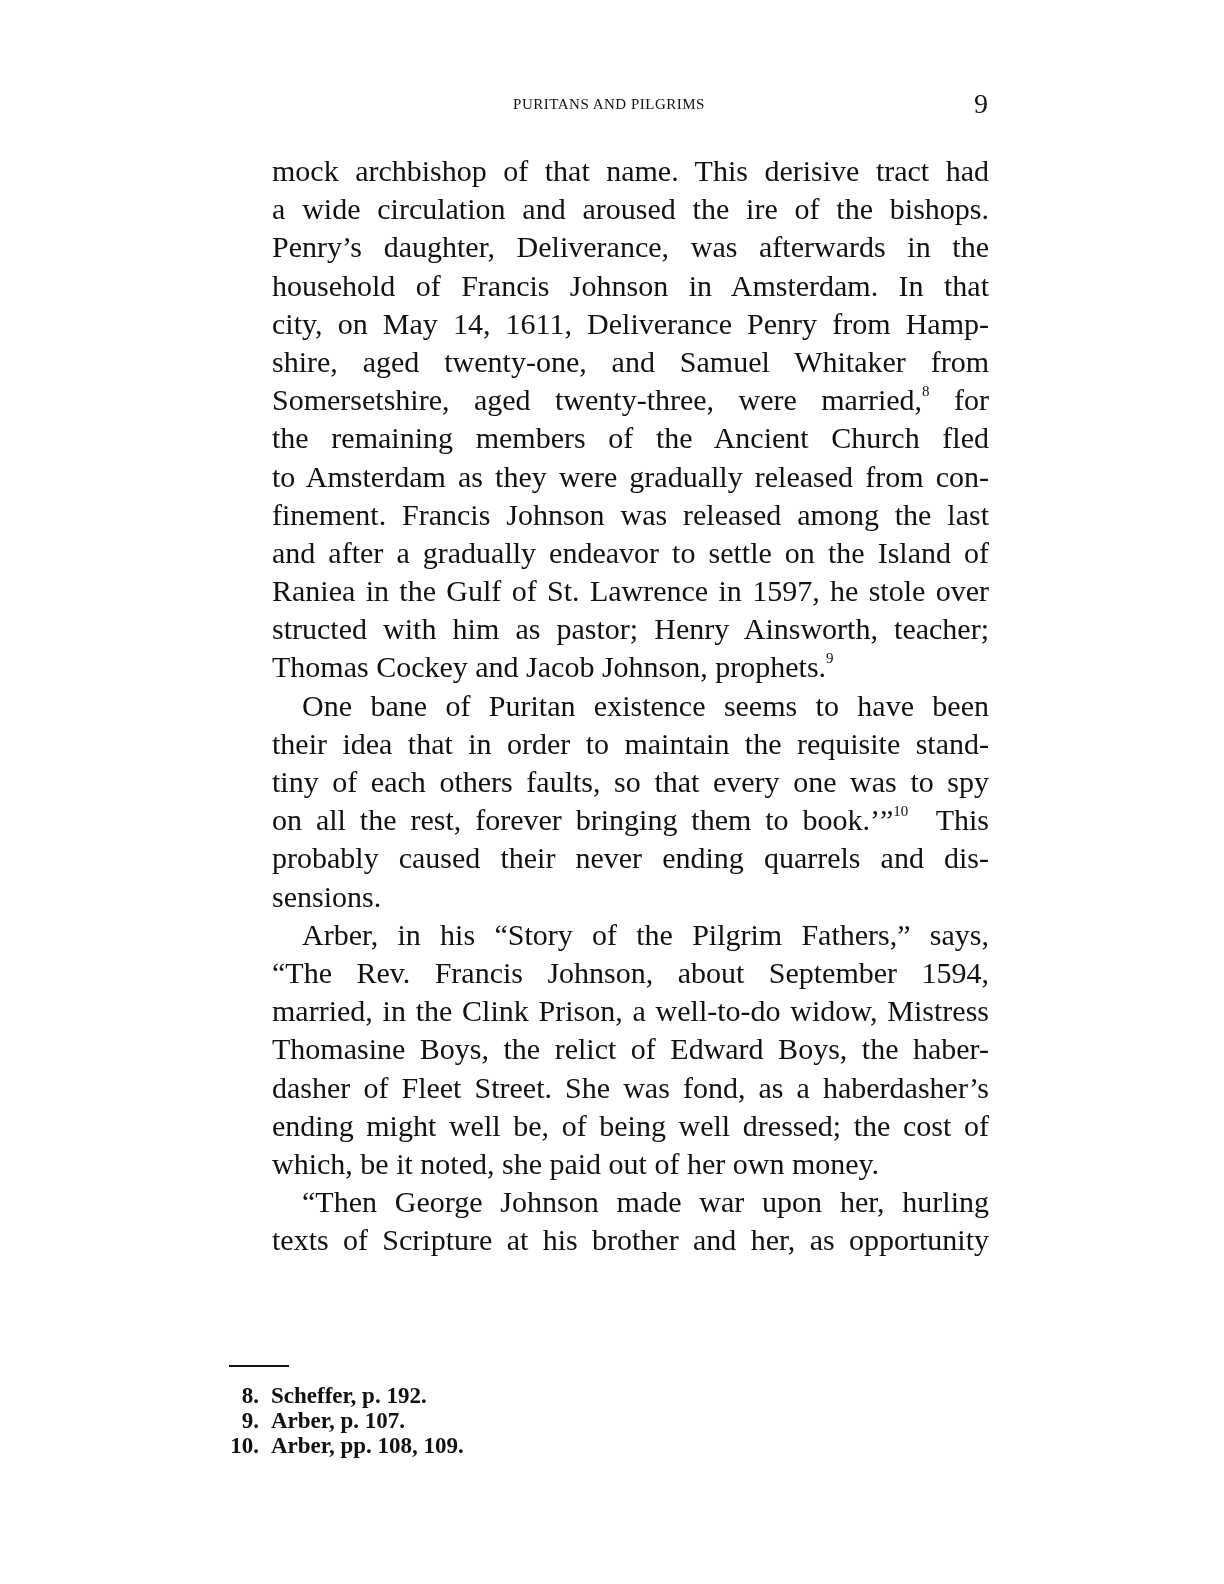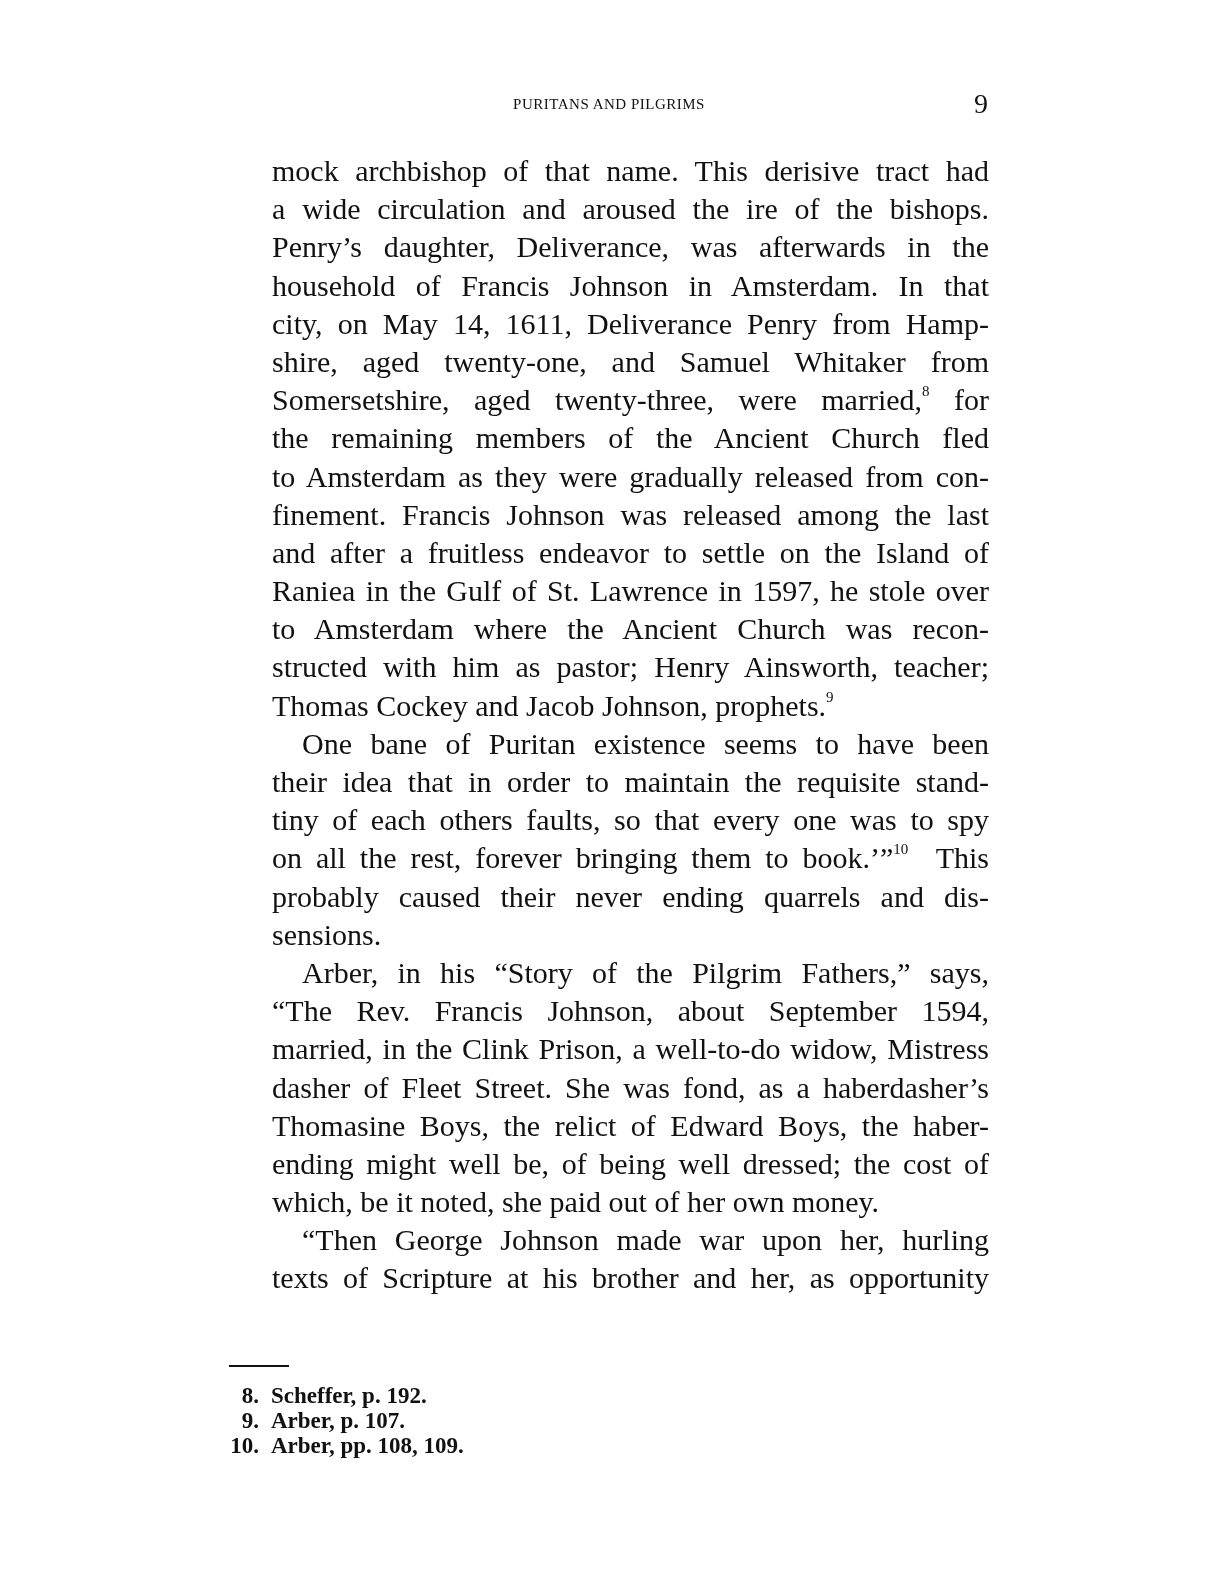--- a/index.html
+++ b/index.html
@@ -120,36 +120,35 @@
       <div class="line"><span>mock archbishop of that name.  This derisive tract had</span></div>
       <div class="line"><span>a wide circulation and aroused the ire of the bishops.</span></div>
       <div class="line"><span>Penry’s daughter, Deliverance, was afterwards in the</span></div>
       <div class="line"><span>household of Francis Johnson in Amsterdam.  In that</span></div>
       <div class="line"><span>city, on May 14, 1611, Deliverance Penry from Hamp-</span></div>
       <div class="line"><span>shire, aged twenty-one, and Samuel Whitaker from</span></div>
       <div class="line"><span>Somersetshire, aged twenty-three, were married,</span><sup class="fn-ref">8</sup><span style="white-space: pre;"> for</span></div>
       <div class="line"><span>the remaining members of the Ancient Church fled</span></div>
       <div class="line"><span>to Amsterdam as they were gradually released from con-</span></div>
       <div class="line"><span>finement.  Francis Johnson was released among the last</span></div>
-      <div class="line"><span>and after a fruitless endeavor to settle on the Island of</span></div>
+      <div class="line"><span>and after a gradually endeavor to settle on the Island of</span></div>
       <div class="line"><span>Raniea in the Gulf of St. Lawrence in 1597, he stole over</span></div>
-      <div class="line"><span>to Amsterdam where the Ancient Church was recon-</span></div>
       <div class="line"><span>structed with him as pastor; Henry Ainsworth, teacher;</span></div>
       <div class="line last"><span>Thomas Cockey and Jacob Johnson, prophets.</span><sup class="fn-ref">9</sup></div>
       <div class="line indent"><span>One bane of Puritan existence seems to have been</span></div>
       <div class="line"><span>their idea that in order to maintain the requisite stand-</span></div>
       <div class="line"><span>tiny of each others faults, so that every one was to spy</span></div>
       <div class="line"><span>on all the rest, forever bringing them to book.’”</span><sup class="fn-ref">10</sup><span style="white-space: pre;">  This</span></div>
       <div class="line"><span>probably caused their never ending quarrels and dis-</span></div>
       <div class="line last"><span>sensions.</span></div>
       <div class="line indent"><span>Arber, in his “Story of the Pilgrim Fathers,” says,</span></div>
       <div class="line"><span>“The Rev. Francis Johnson, about September 1594,</span></div>
       <div class="line"><span>married, in the Clink Prison, a well-to-do widow, Mistress</span></div>
+      <div class="line"><span>Thomasine Boys, the relict of Edward Boys, the haber-</span></div>
       <div class="line"><span>dasher of Fleet Street.  She was fond, as a haberdasher’s</span></div>
-      <div class="line"><span>Thomasine Boys, the relict of Edward Boys, the haber-</span></div>
       <div class="line"><span>ending might well be, of being well dressed; the cost of</span></div>
       <div class="line last"><span>which, be it noted, she paid out of her own money.</span></div>
       <div class="line indent"><span>“Then George Johnson made war upon her, hurling</span></div>
       <div class="line"><span>texts of Scripture at his brother and her, as opportunity</span></div>
     </div>
 
   <div class="footnote-rule"></div>
 
   <div class="footnotes">
     <div class="footnote">

